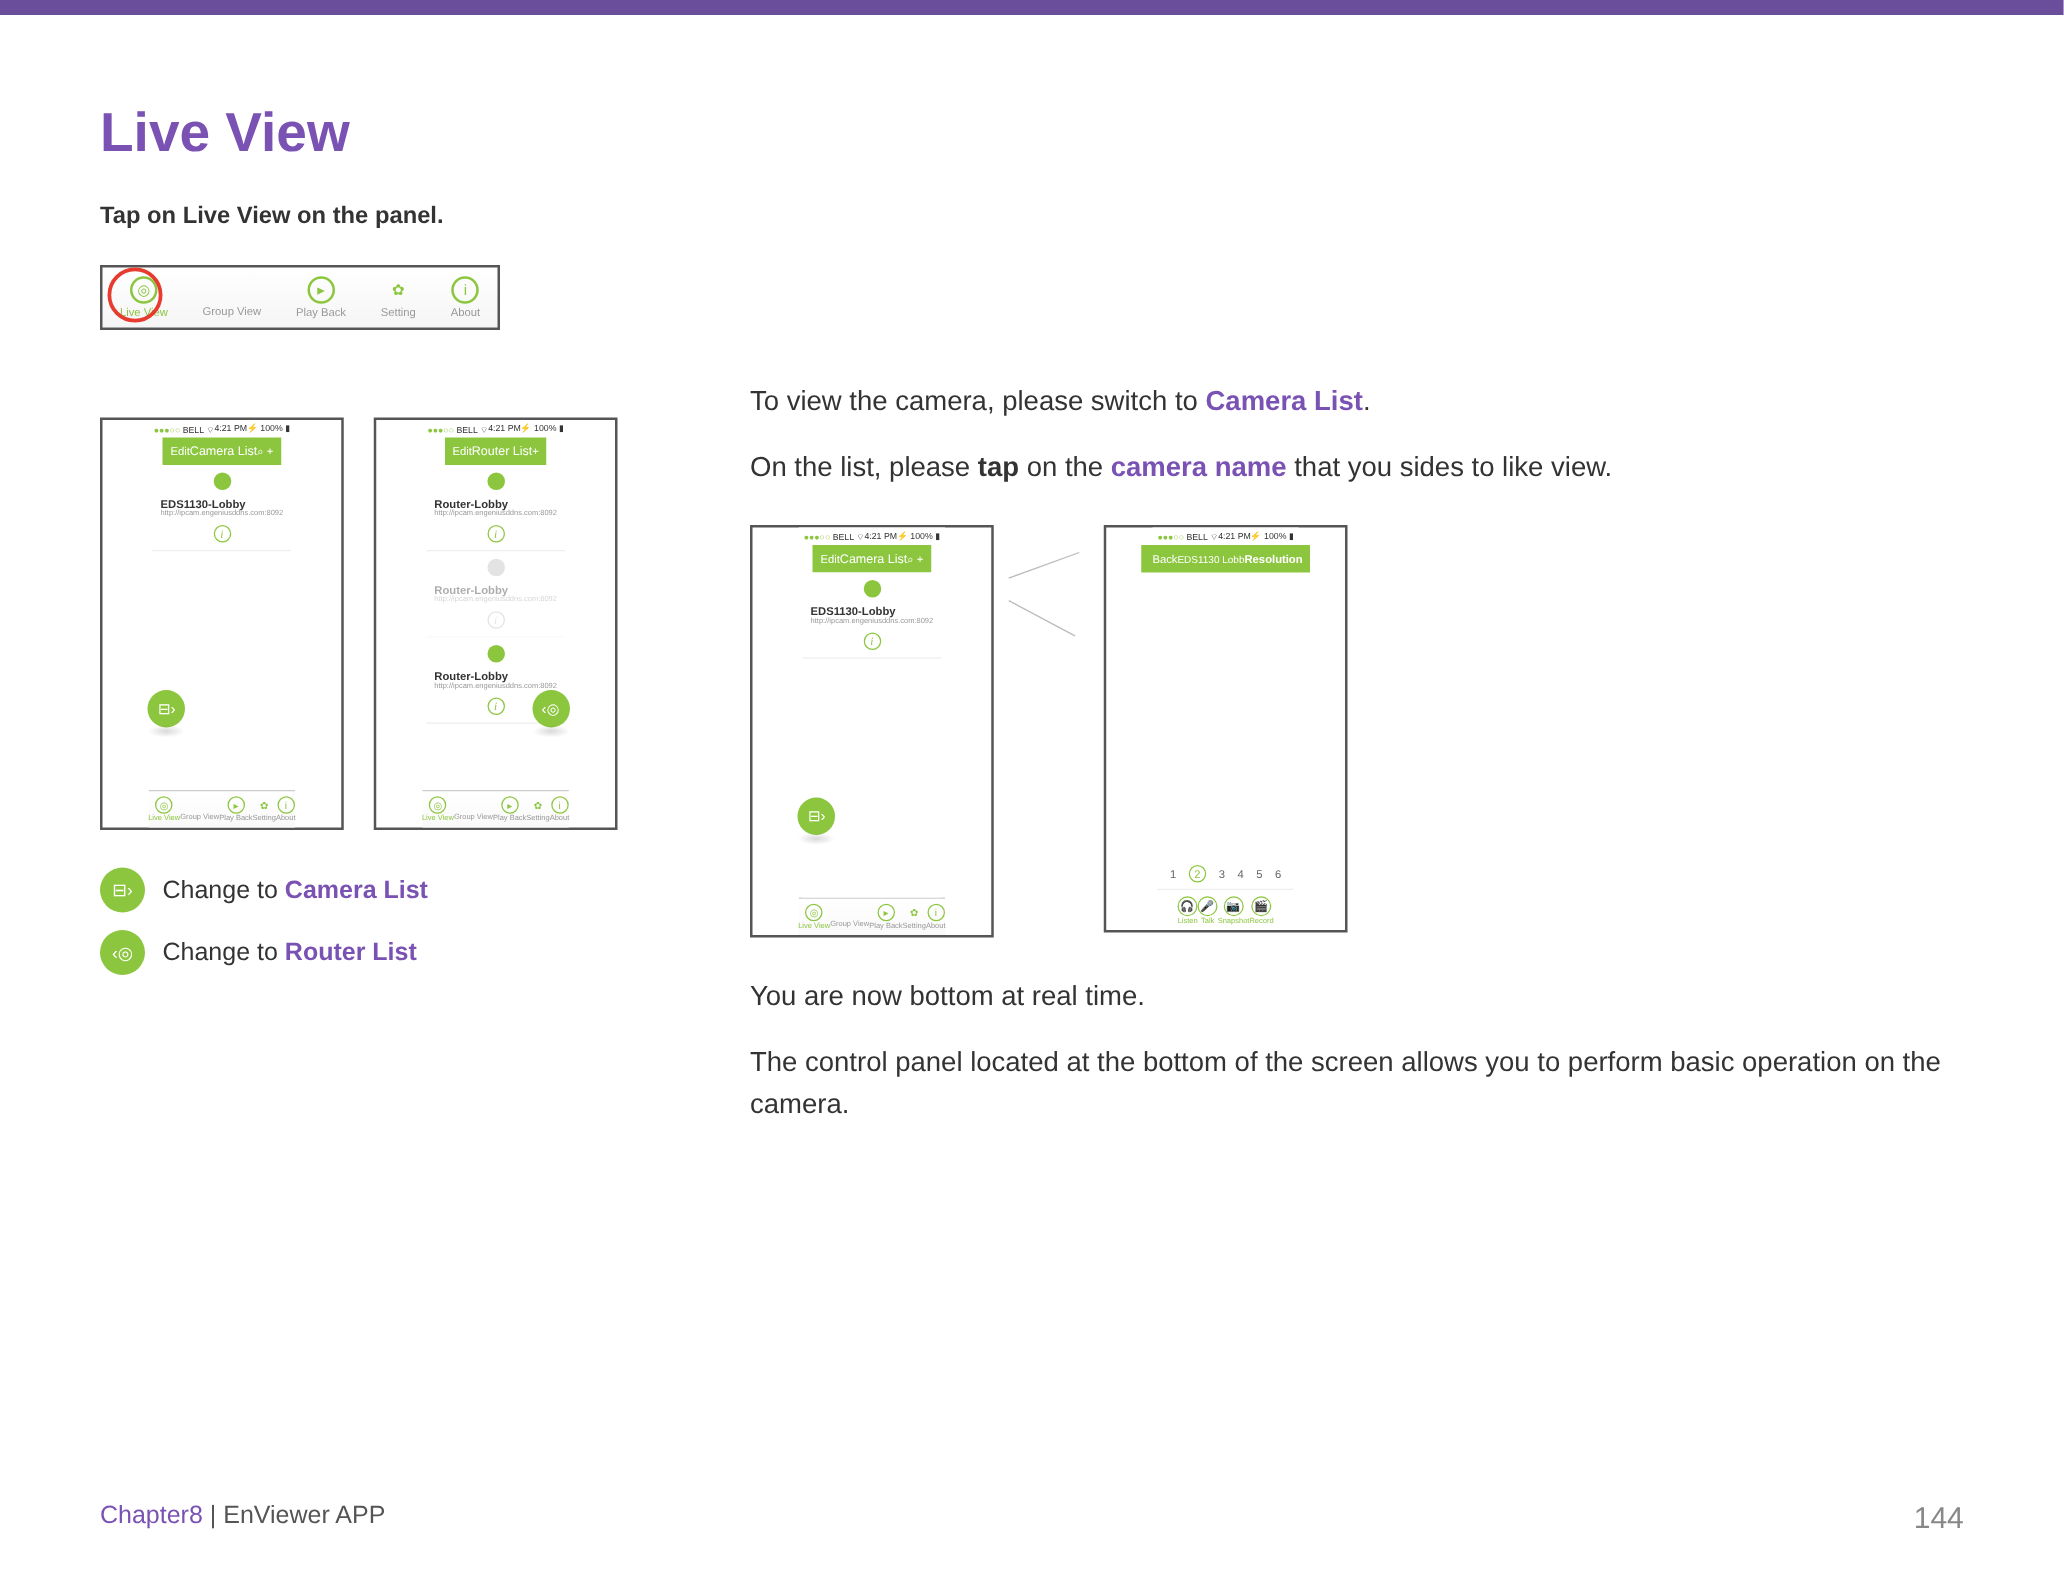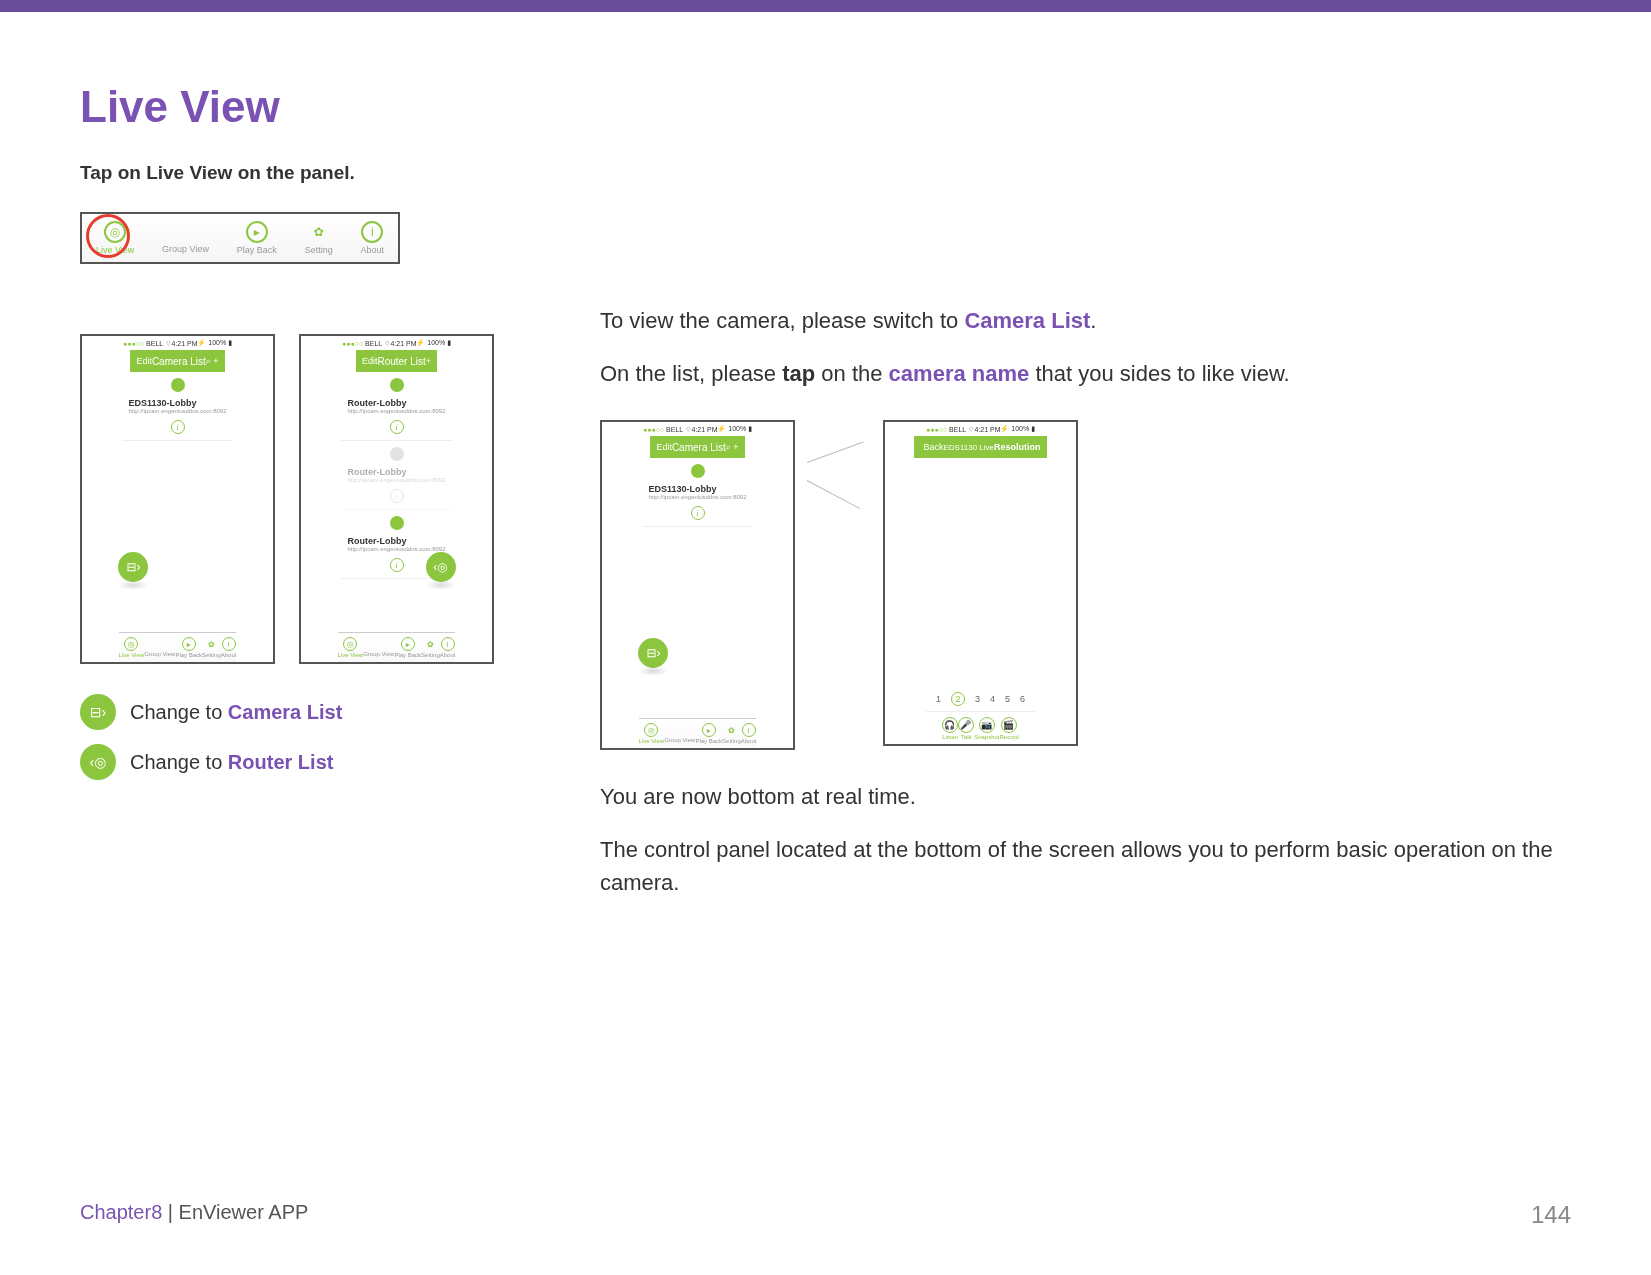--- a/index.html
+++ b/index.html
@@ -509,21 +509,21 @@
         </div>
 
         <div class="phone cam-view-phone">
           <div class="status-bar">
             <span><span class="sig">●●●○○</span> <span>BELL</span> <span>⌔</span></span>
             <span>4:21 PM</span>
             <span><span>⚡</span> <span>100%</span> ▮</span>
           </div>
           <div class="app-header">
             <span><span class="back-chev">‹</span><span>Back</span></span>
-            <span class="title" style="font-size:8px;"><span>EDS1130 Live</span></span>
+            <span class="title" style="font-size:8px;"><span>EDS1130 Lobb</span></span>
             <span style="font-weight:bold;">Resolution</span>
           </div>
           <div style="height:28px;background:#fff;"></div>
           <div class="video-area">
             <div class="room-ceiling"></div>
             <div class="spots">
                 <span></span>
                 <span></span>
                 <span></span>
                 <span></span>

